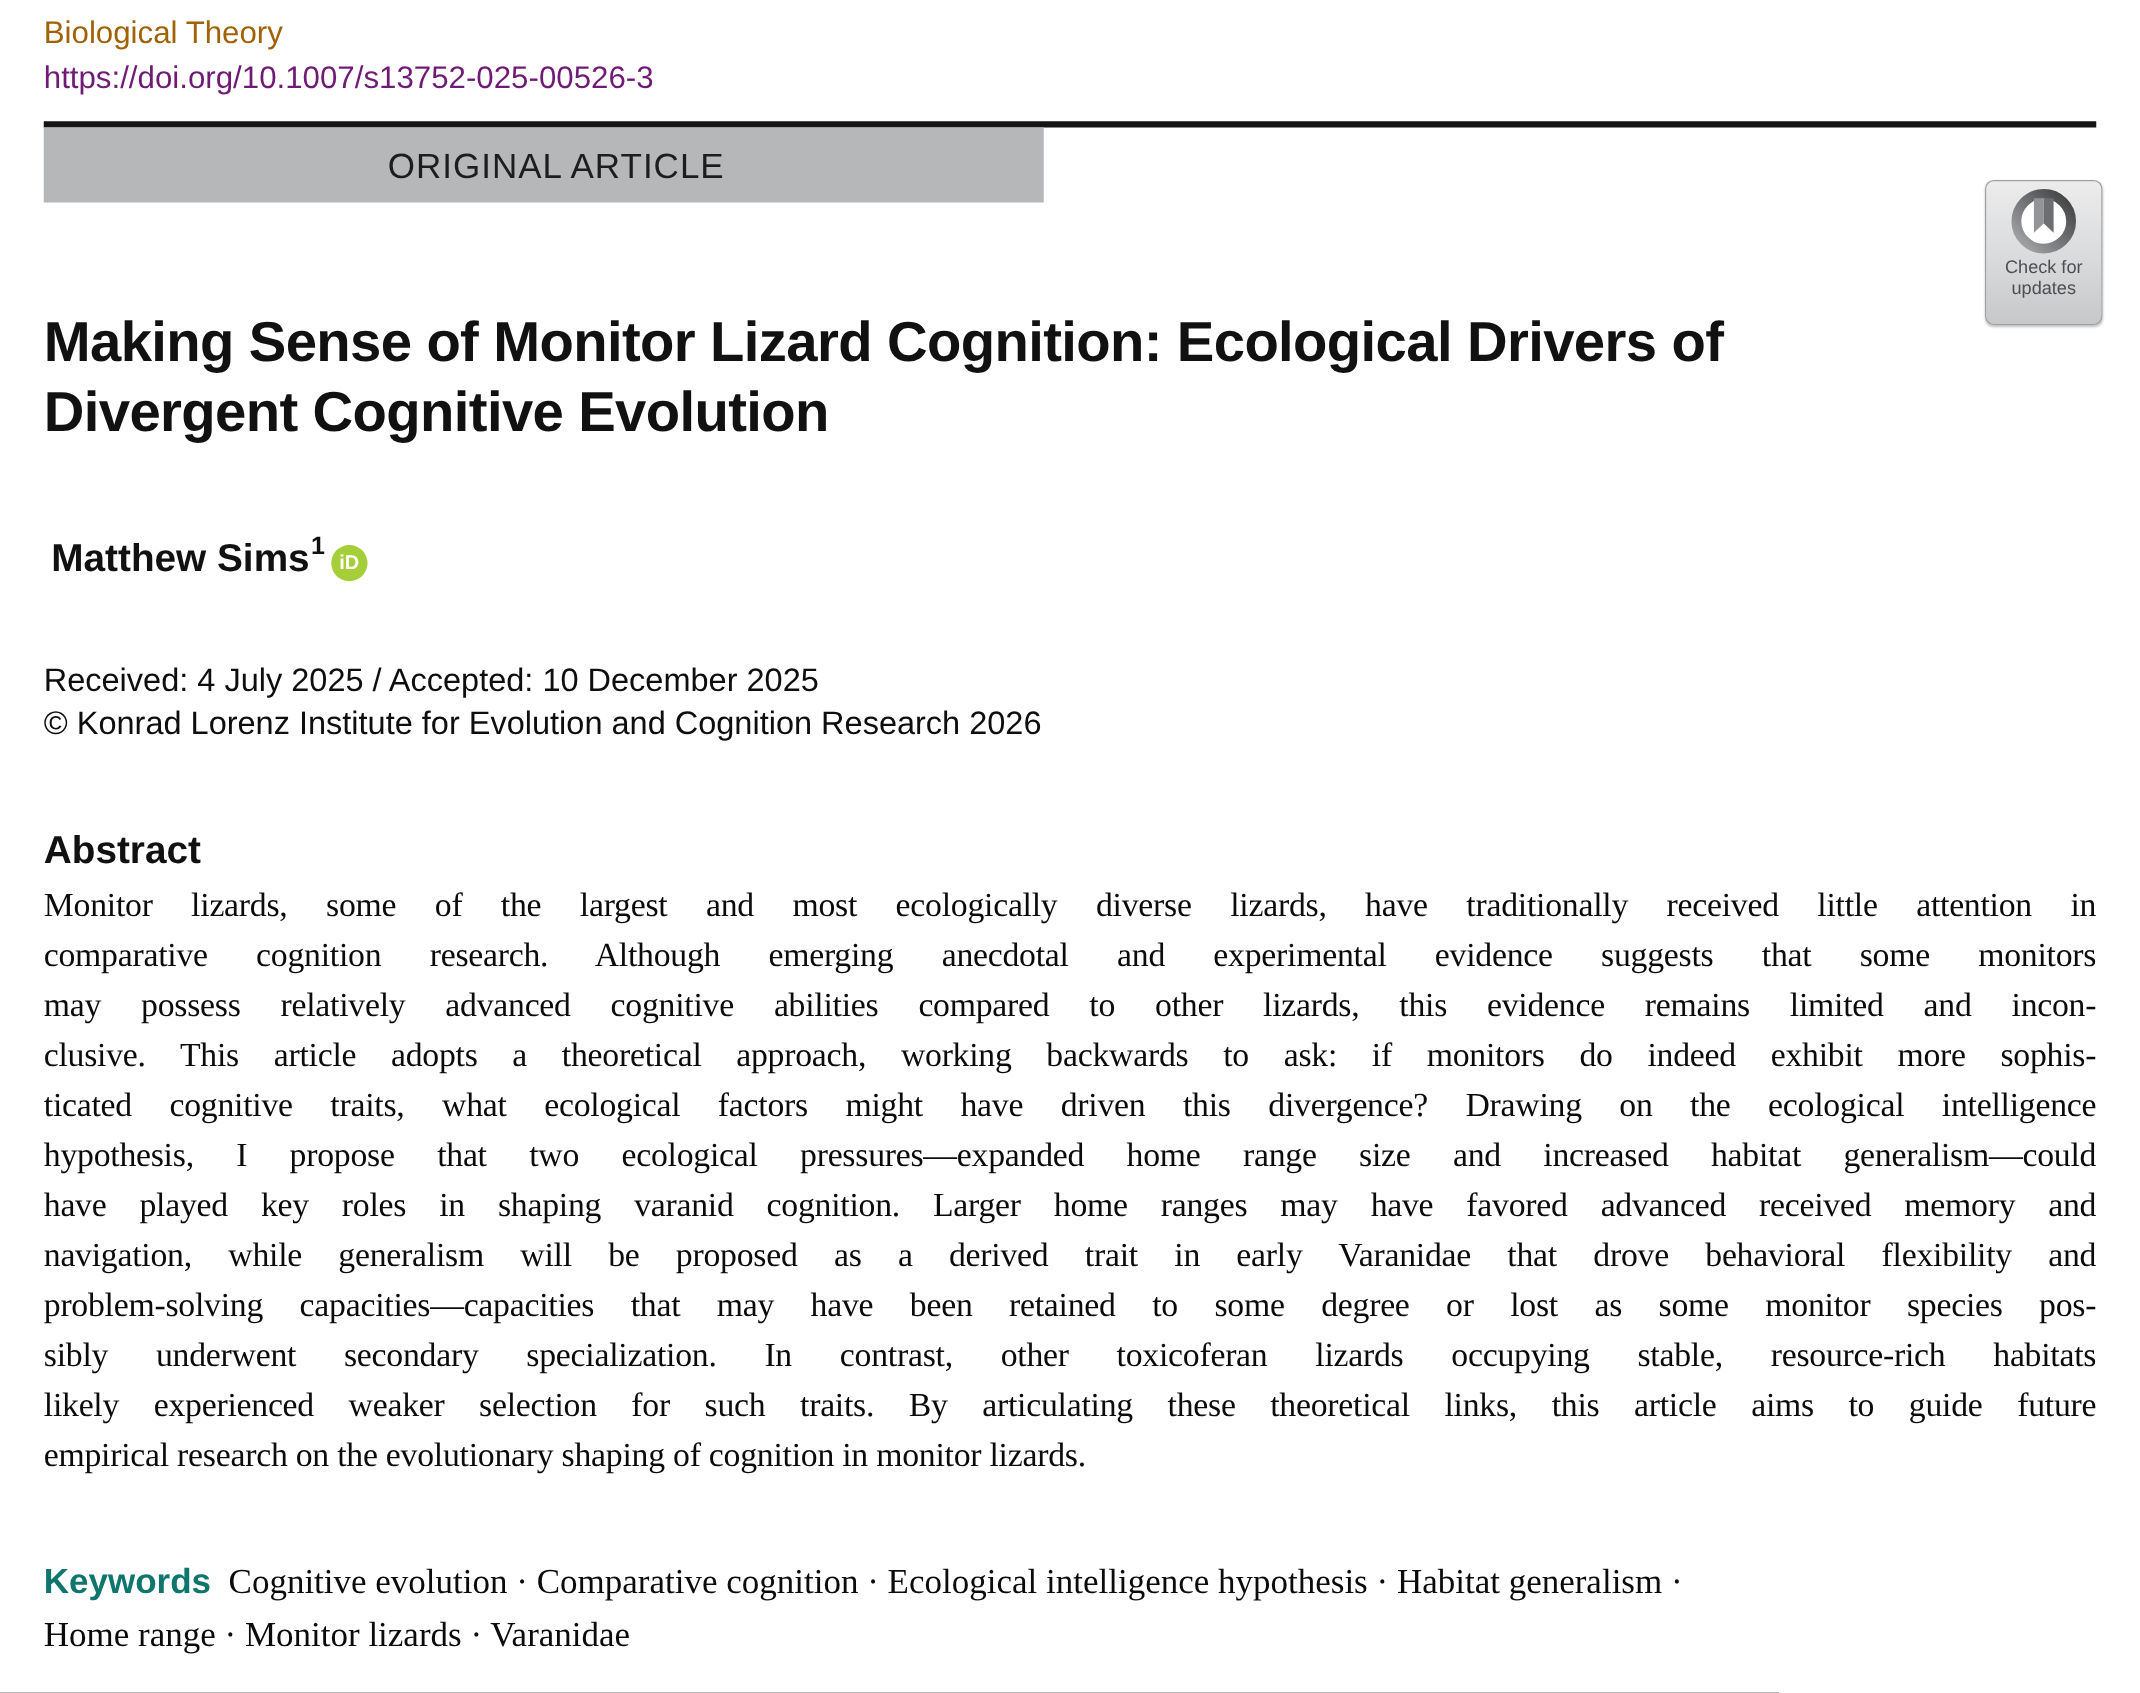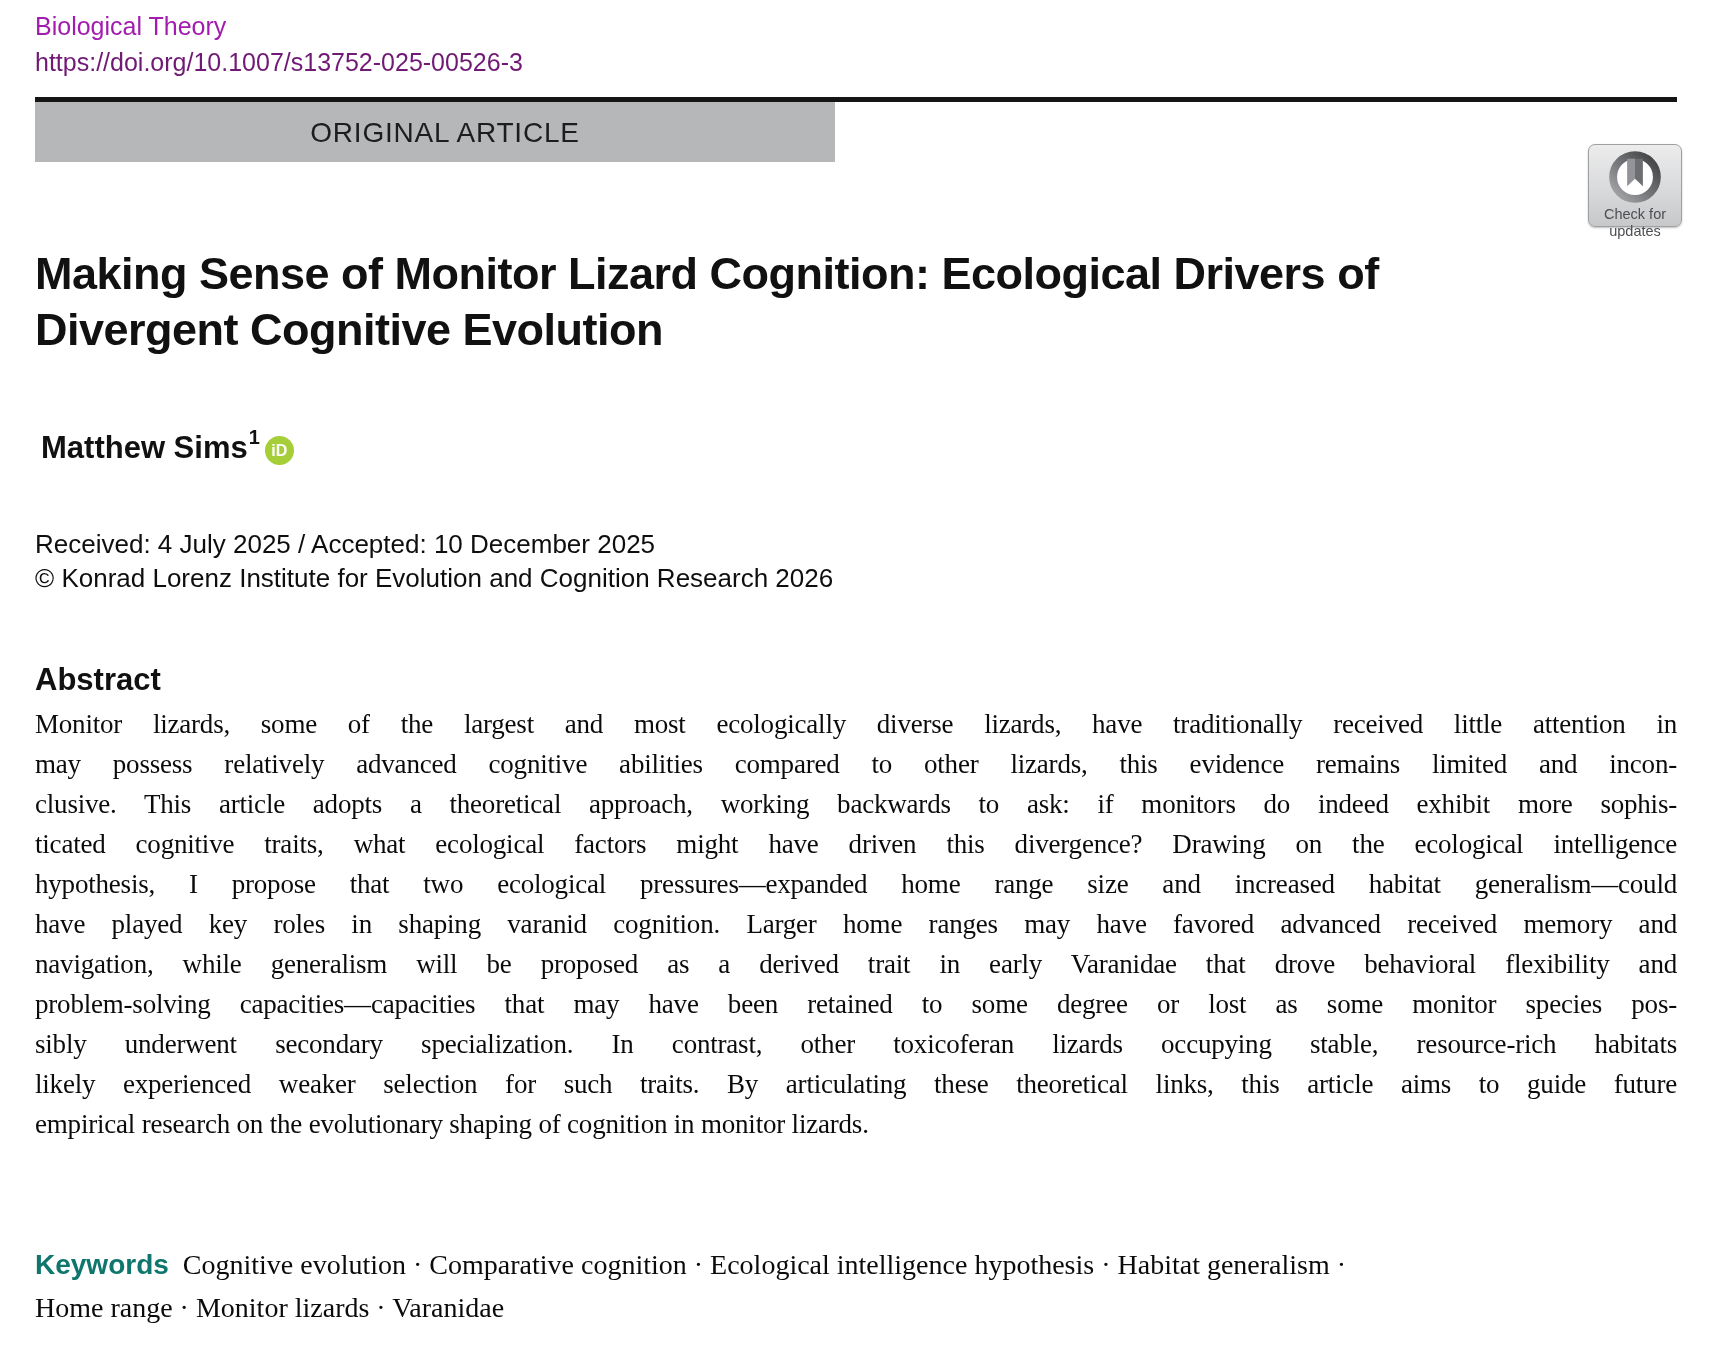--- a/index.html
+++ b/index.html
@@ -1,32 +1,32 @@
 <!DOCTYPE html>
 <html><head>
 <meta charset="utf-8">
 <style>
   html,body{margin:0;padding:0;background:#888;}
   .page{
     position:relative;width:1712px;height:1354px;background:#ffffff;
     font-family:"Liberation Sans",sans-serif;color:#141414;overflow:hidden;
     margin:0 auto;
   }
-  .journal{position:absolute;left:35px;top:10px;font-size:25px;line-height:32px;color:#a21caf;}
+  .journal{position:absolute;left:35px;top:10px;font-size:25px;line-height:32px;color:#a16207;}
   .doi{position:absolute;left:35px;top:46px;font-size:25px;line-height:32px;color:#701a75;text-decoration:none;}
   .rule{position:absolute;left:35px;top:97px;width:1642px;height:5px;background:#151515;}
   .banner{
     position:absolute;left:35px;top:102px;width:800px;height:60px;background:#b6b7b9;
   }
   .banner span{
     display:block;padding-left:20px;line-height:62px;font-size:28px;font-weight:400;
     letter-spacing:0.8px;color:#1d1d1f;text-align:center;
   }
   .update-badge{
-    position:absolute;left:1588px;top:144px;width:94px;height:83px;
+    position:absolute;left:1588px;top:144px;width:94px;height:116px;
     background:linear-gradient(180deg,#ececec 0%,#d9dadc 55%,#c7c8ca 100%);
     border:1px solid #9fa0a2;border-radius:7px;box-sizing:border-box;
     text-align:center;cursor:pointer;box-shadow:0 1px 2px rgba(0,0,0,0.25);
   }
   .update-badge svg{display:block;margin:4px auto 0 auto;}
   .badge-text{font-size:14.5px;line-height:16.5px;color:#4d4e52;margin-top:1px;}
   .title{
     position:absolute;left:35px;top:246px;width:1642px;margin:0;
     font-size:45px;line-height:56px;font-weight:700;letter-spacing:-0.5px;color:#111;
   }
@@ -92,20 +92,21 @@
 
   <div class="dates">
     <div>Received: 4 July 2025 / Accepted: 10 December 2025</div>
     <div>© Konrad Lorenz Institute for Evolution and Cognition Research 2026</div>
   </div>
 
   <section class="abstract">
     <h2>Abstract</h2>
     <div class="abs-body">
         <div class="abs-line">Monitor lizards, some of the largest and most ecologically diverse lizards, have traditionally received little attention in</div>
+        <div class="abs-line">comparative cognition research. Although emerging anecdotal and experimental evidence suggests that some monitors</div>
         <div class="abs-line">may possess relatively advanced cognitive abilities compared to other lizards, this evidence remains limited and incon-</div>
         <div class="abs-line">clusive. This article adopts a theoretical approach, working backwards to ask: if monitors do indeed exhibit more sophis-</div>
         <div class="abs-line">ticated cognitive traits, what ecological factors might have driven this divergence? Drawing on the ecological intelligence</div>
         <div class="abs-line">hypothesis, I propose that two ecological pressures—expanded home range size and increased habitat generalism—could</div>
         <div class="abs-line">have played key roles in shaping varanid cognition. Larger home ranges may have favored advanced received memory and</div>
         <div class="abs-line">navigation, while generalism will be proposed as a derived trait in early Varanidae that drove behavioral flexibility and</div>
         <div class="abs-line">problem-solving capacities—capacities that may have been retained to some degree or lost as some monitor species pos-</div>
         <div class="abs-line">sibly underwent secondary specialization. In contrast, other toxicoferan lizards occupying stable, resource-rich habitats</div>
         <div class="abs-line">likely experienced weaker selection for such traits. By articulating these theoretical links, this article aims to guide future</div>
         <div class="abs-line">empirical research on the evolutionary shaping of cognition in monitor lizards.</div>

